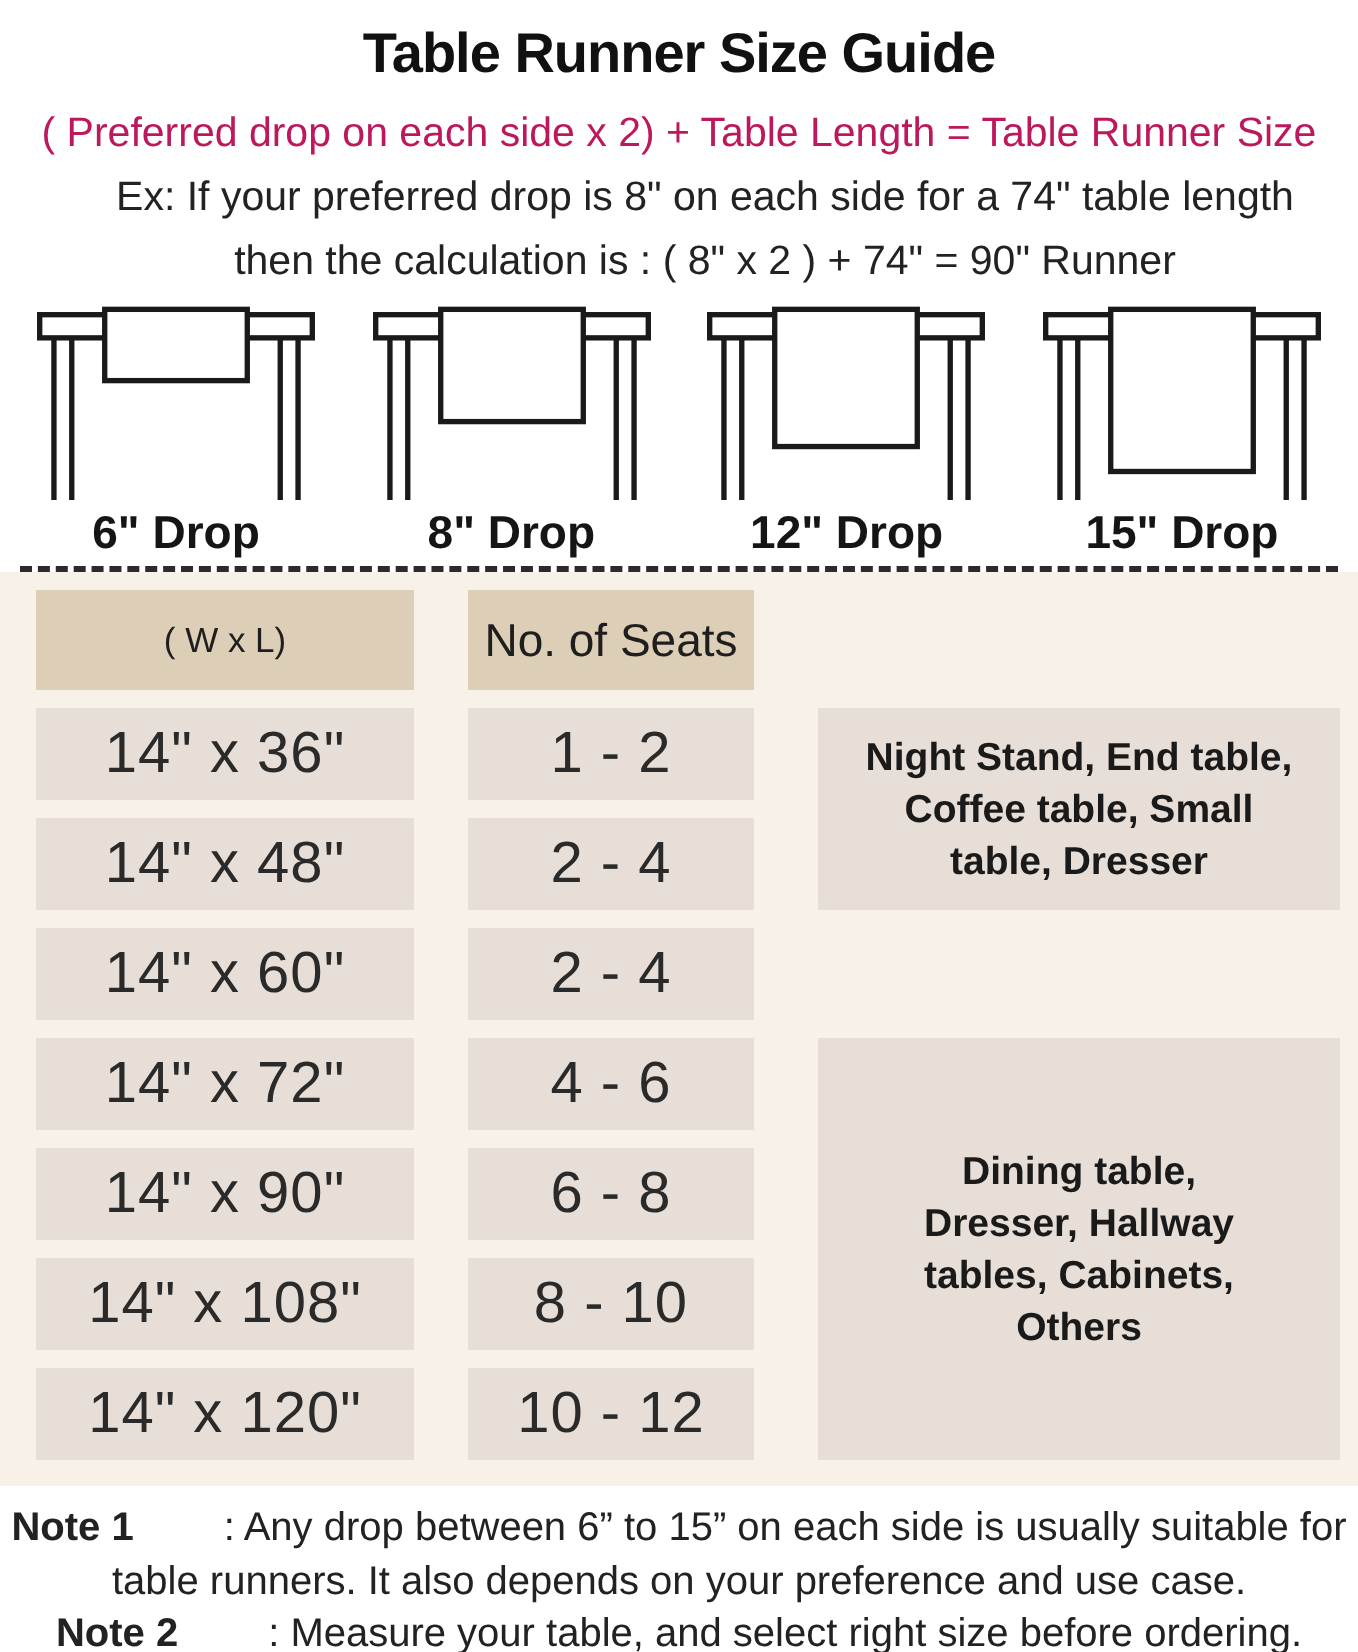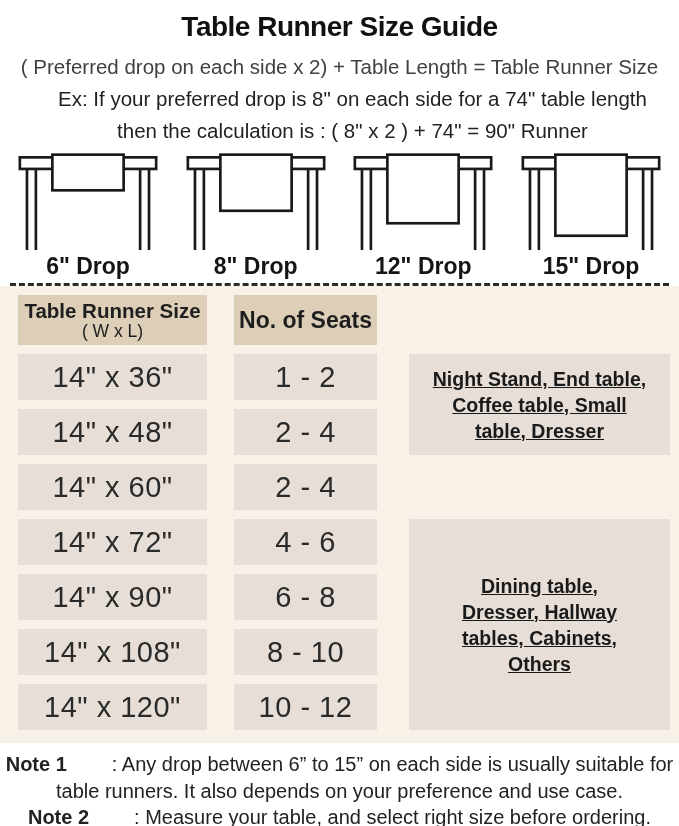--- a/index.html
+++ b/index.html
@@ -2,44 +2,44 @@
 <html><head>
 <meta charset="utf-8">
 <style>
   * { margin:0; padding:0; box-sizing:border-box; }
   html,body { width:679px; height:826px; background:#ffffff; overflow:hidden;
     font-family:"Liberation Sans","DejaVu Sans",sans-serif; color:#1e1e1e; }
 
   .top { text-align:center; padding-top:3px; }
   .title { font-size:28px; line-height:47px; font-weight:700; color:#111;
     letter-spacing:-0.5px; }
-  .formula { font-size:20.5px; margin-top:5px; color:#404040; }
+  .formula { font-size:20.5px; margin-top:5px; color:#be185d; }
   .ex-line { font-size:20.5px; margin-top:8px; color:#222;margin-left:26px; }
 
   .figs { display:flex; justify-content:space-between; padding:0 13px; margin-top:9px; }
   .fig-col { width:150px; text-align:center; }
   .fig-col svg { display:block; width:150px; height:98px; }
   .drop-label { font-size:23px; font-weight:700; margin-top:3px; line-height:26px; color:#151515; }
 
   .dashed { border-top:3px dashed #2b2b2b; margin:4px 10px 0 10px; height:0; }
 
   .panel { background:#f8f1e7; padding:9px 0 13px 0; margin-top:0; }
   .grid { display:grid;
     grid-template-columns:18px 189px 27px 143px 32px 261px;
     grid-template-rows:50px repeat(7,46px);
     row-gap:9px; }
   .cell { display:flex; flex-direction:column; align-items:center; justify-content:center;
     text-align:center; }
   .hdr { background:#dcceb7; }
   .datacell { background:#e7dfd7; }
   .hdr-line1 { font-size:20.5px; font-weight:700; line-height:23px; }
   .hdr-line2 { font-size:17.5px; font-weight:400; line-height:19px; }
-  .hdr-single { font-size:23px; font-weight:700; }
+  .hdr-single { font-size:23px; font-weight:400; }
   .val { font-size:29px; font-weight:400; color:#2a2a2a; letter-spacing:0.5px; }
-  .types { font-size:19.5px; font-weight:700; line-height:26px; white-space:pre-line; color:#1a1a1a;text-decoration:underline; }
+  .types { font-size:19.5px; font-weight:700; line-height:26px; white-space:pre-line; color:#1a1a1a; }
 
   .notes { text-align:center; padding-top:8px; font-size:20px; line-height:26.5px; color:#222; }
   .note-label { font-weight:700; }
   .note-text { white-space:pre-line;margin-left:45px; }
 </style>
 </head>
 <body>
 
 <div class="top">
   <div class="title">Table Runner Size Guide</div>
@@ -87,21 +87,20 @@
   </div>
 
 </div>
 
 <div class="dashed"></div>
 
 <div class="panel">
   <div class="grid">
 
     <div class="cell hdr" style="grid-column:2;grid-row:1">
-      <div class="hdr-line1">Table Runner Size</div>
       <div class="hdr-line2">( W x L)</div>
     </div>
     <div class="cell hdr hdr-single" style="grid-column:4;grid-row:1">No. of Seats</div>
 
     <div class="cell datacell val" style="grid-column:2;grid-row:2">14" x 36"</div>
     <div class="cell datacell val" style="grid-column:4;grid-row:2">1 - 2</div>
 
     <div class="cell datacell val" style="grid-column:2;grid-row:3">14" x 48"</div>
     <div class="cell datacell val" style="grid-column:4;grid-row:3">2 - 4</div>
 

